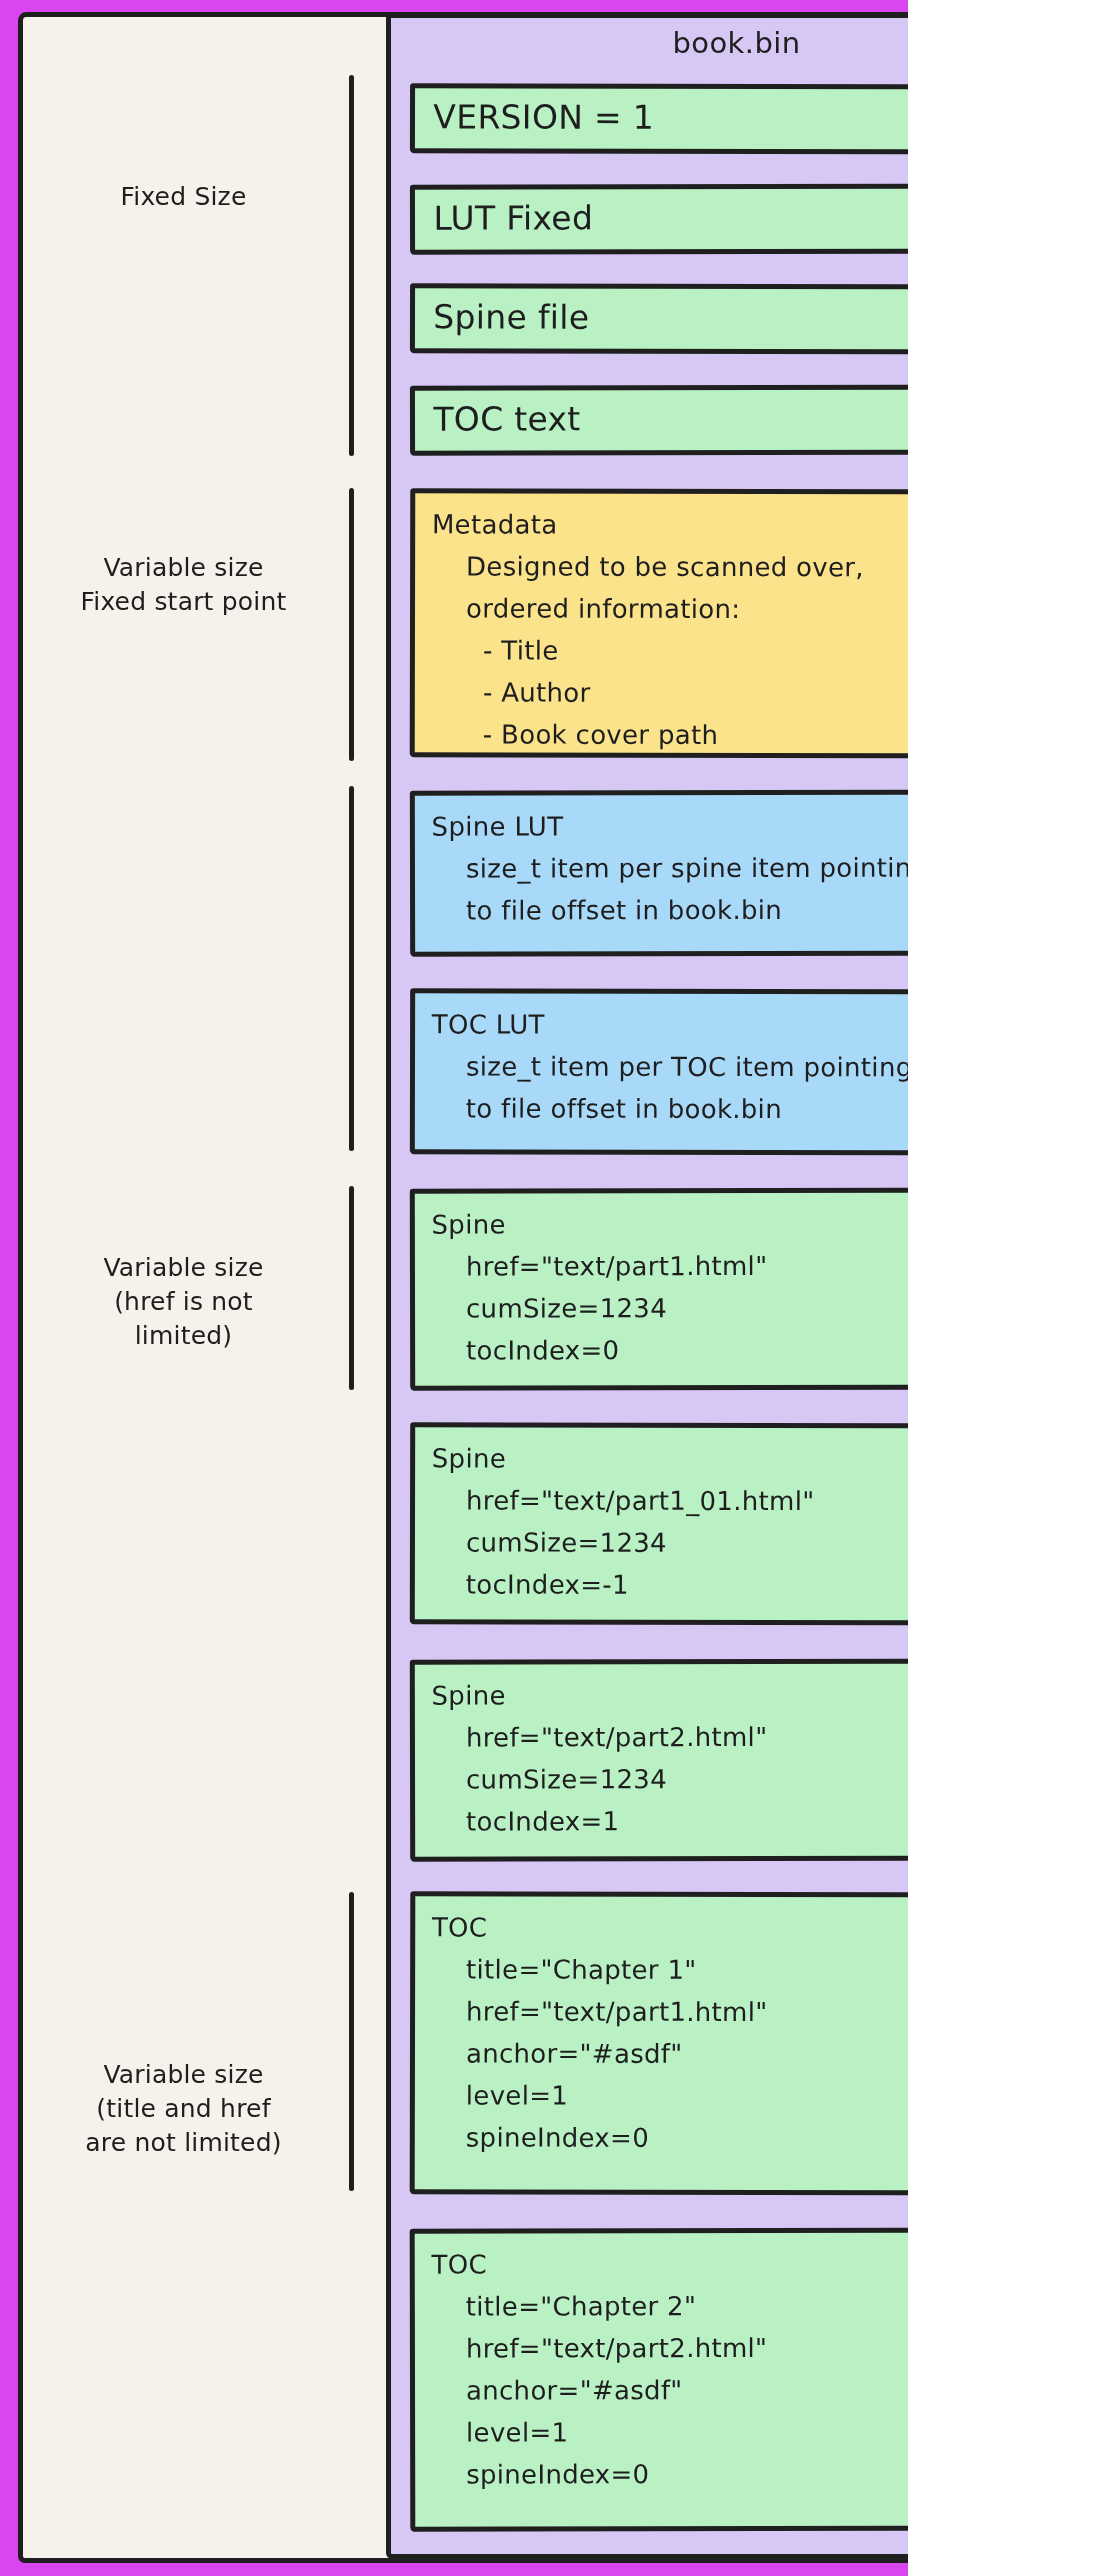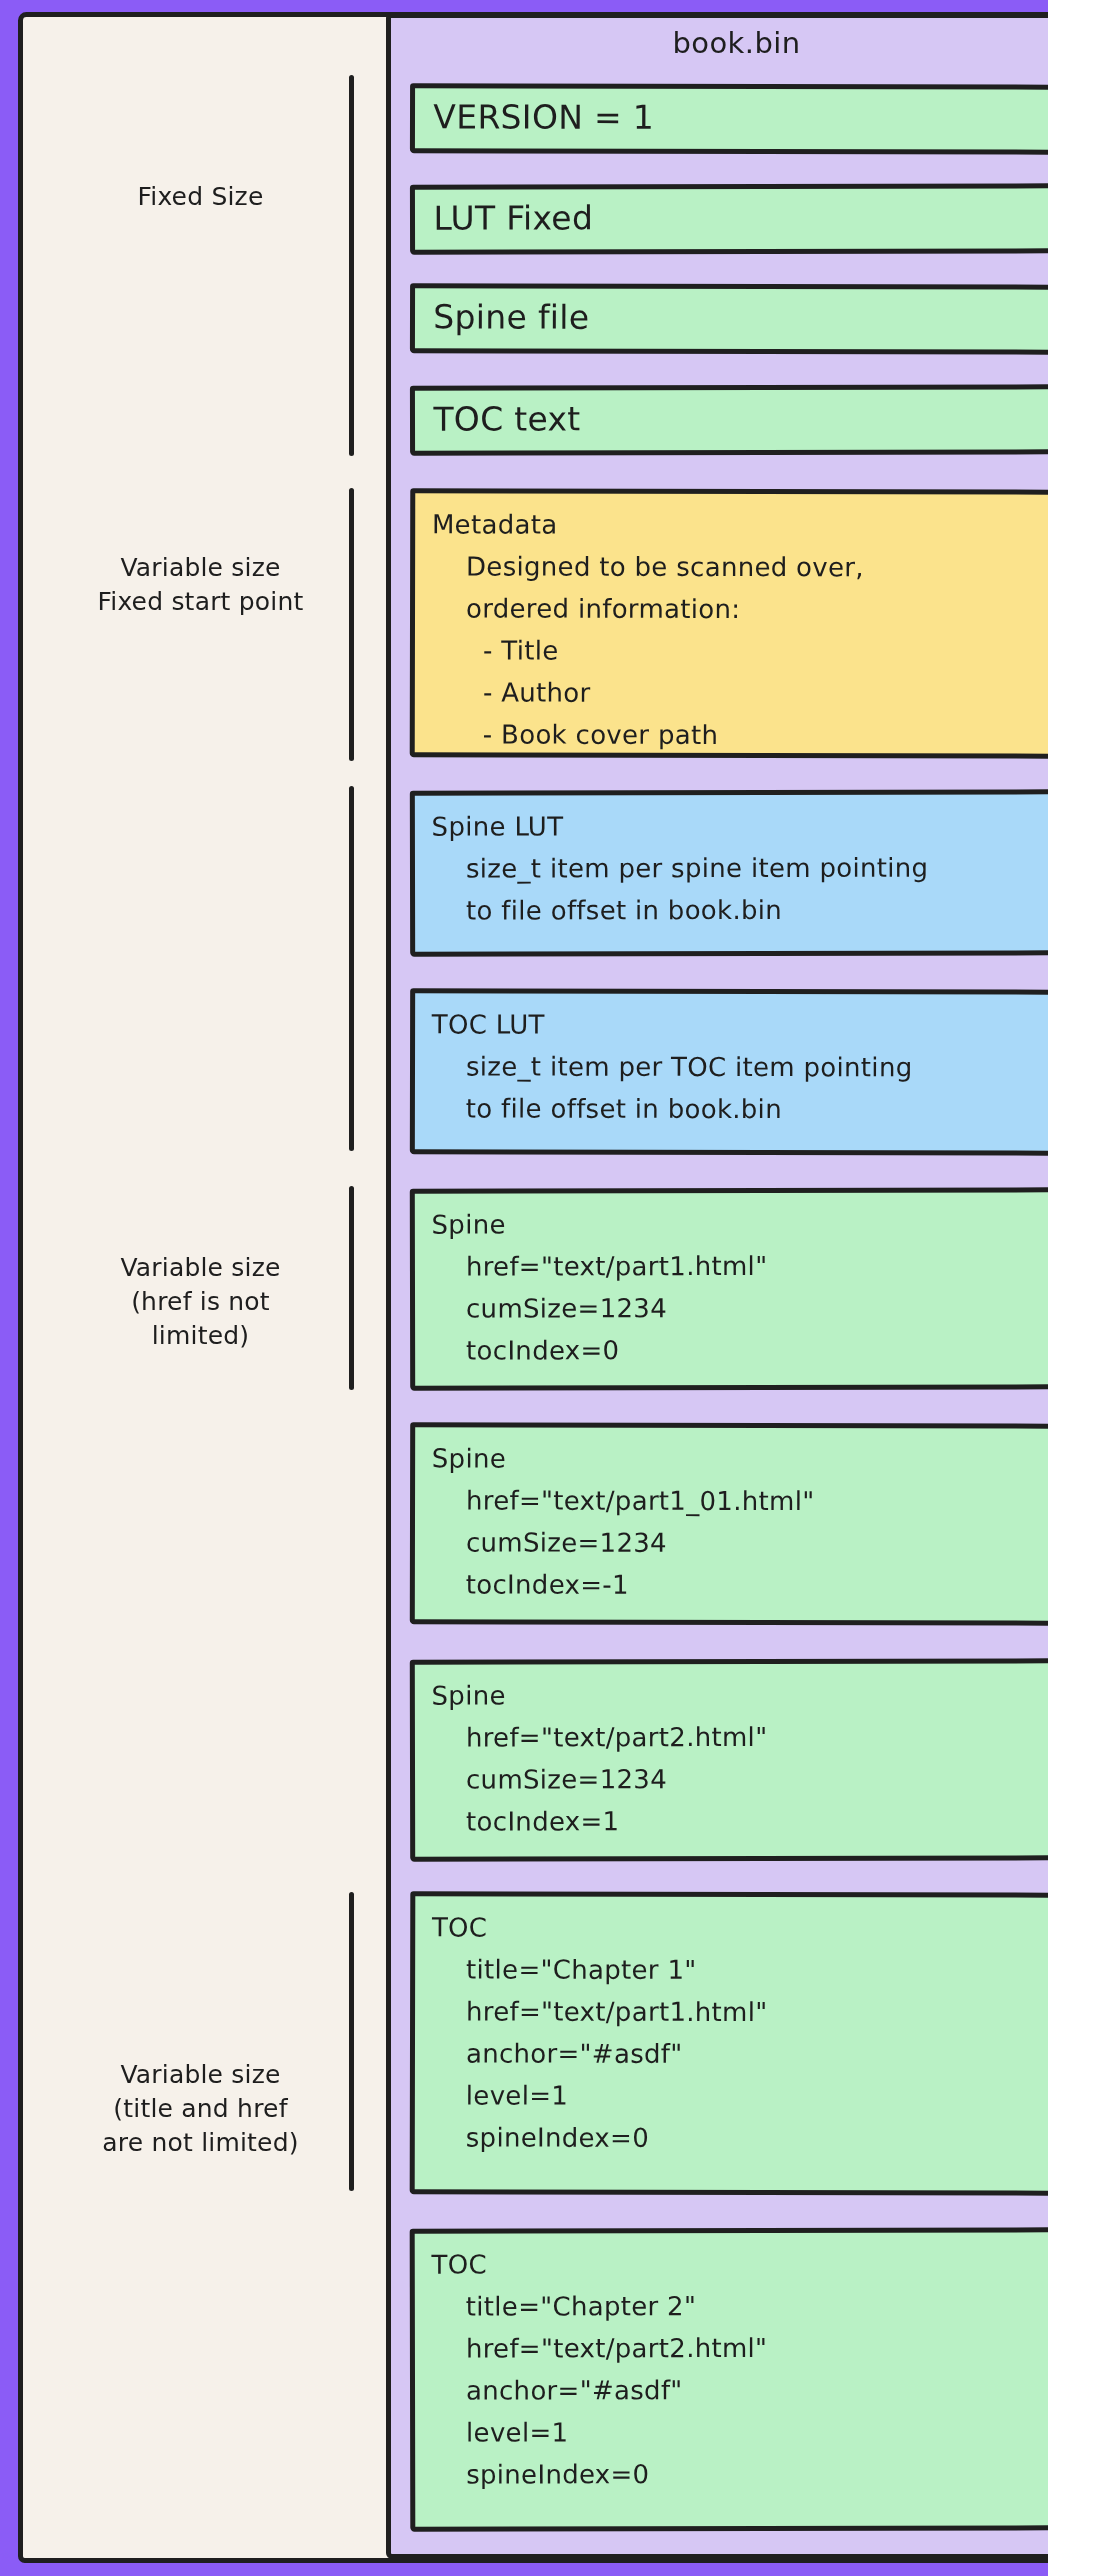--- a/index.html
+++ b/index.html
@@ -1,21 +1,21 @@
 <!DOCTYPE html>
 <html style="font-size:13.4px"><head>
 <meta charset="utf-8">
 <style>
   html,body{margin:0;padding:0;background:#ffffff;}
   body{
     width:1104px;height:2576px;
     font-family:"DejaVu Sans",sans-serif;
     color:#1e1e1e;
   }
-  .canvas{position:relative;width:1048px;height:2576px;background:#8b5cf6;overflow:hidden;}
+  .canvas{position:relative;width:908px;height:2576px;background:#d946ef;overflow:hidden;}
 
   .outer-frame{
     position:absolute;left:18.4px;top:11.7px;width:1067px;height:2551px;
     box-sizing:border-box;background:#f6f1ea;
     border:5.9px solid #1f1f1f;border-radius:8.4px 6.7px 7.5px 6.7px;
   }
   .purple-panel{
     position:absolute;left:386px;top:13.4px;width:701px;height:2546px;
     box-sizing:border-box;background:#d6c7f4;
     border:5.9px solid #1f1f1f;border-radius:5px 6.7px 5px 5.9px;
@@ -46,21 +46,21 @@
   }
   .slim .box-text{font-size:33px;line-height:29px;padding:0 0 3.3px 18.4px;}
 
   .bracket{
     position:absolute;left:349px;width:5px;
     background:#1f1f1f;border-radius:2.5px;
   }
   .side-label{
     position:absolute;left:33px;width:301px;
     text-align:center;font-size:25px;line-height:34px;
-    white-space:pre-wrap;letter-spacing:0.2px;margin-left:17px;
+    white-space:pre-wrap;letter-spacing:0.2px;
   }
 </style>
 </head>
 <body>
 
 <div class="canvas">
 
   <div class="outer-frame"></div>
   <div class="purple-panel"></div>
 

